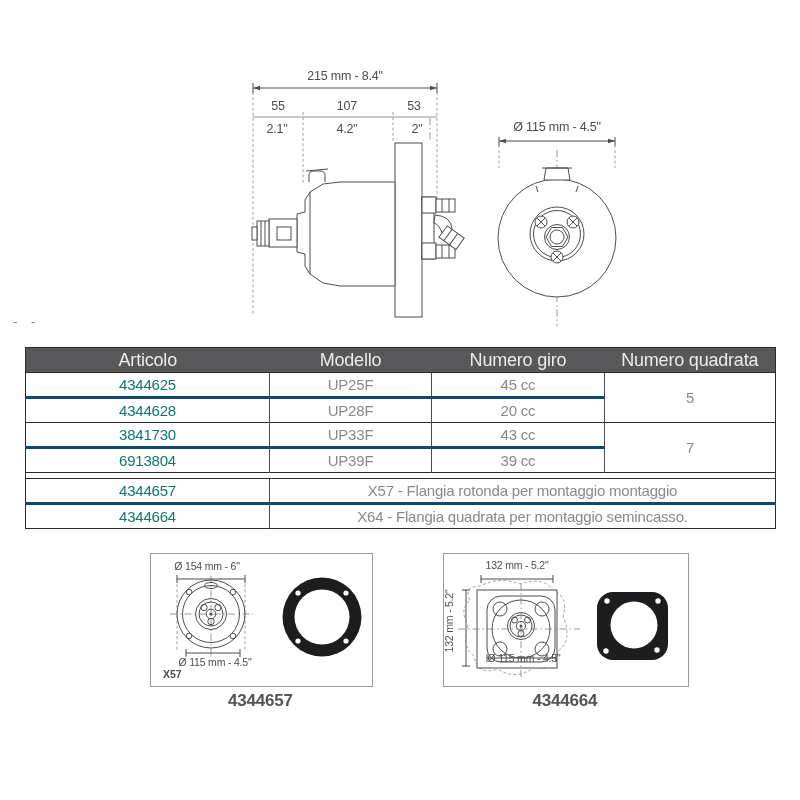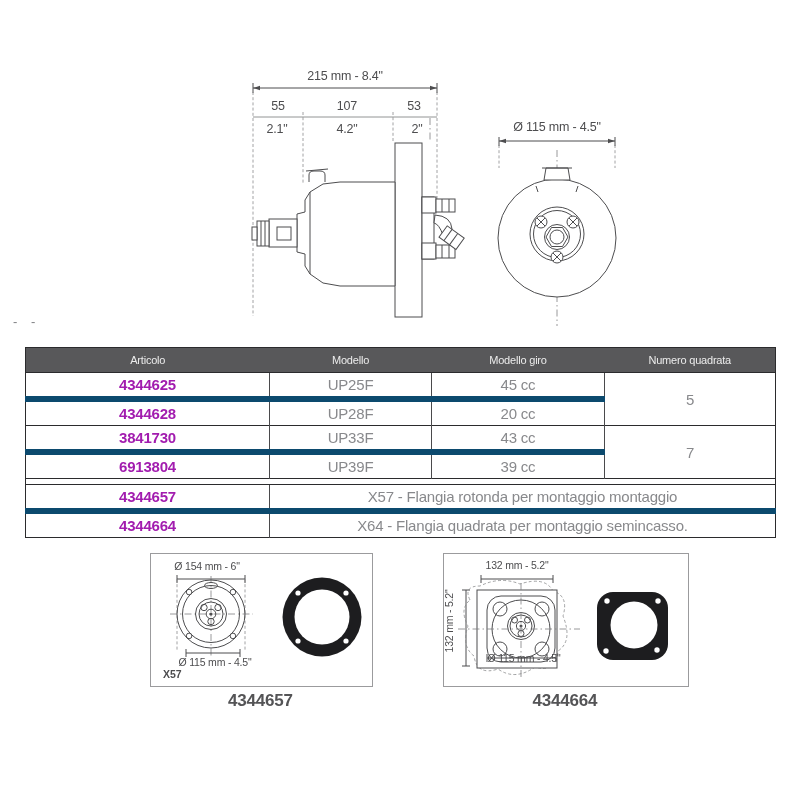--- a/index.html
+++ b/index.html
@@ -19,27 +19,27 @@
   text.dim{font-family:"Liberation Sans",sans-serif;font-size:12.5px;fill:#4d4d4f;letter-spacing:-0.2px;}
   text.dim-s{font-family:"Liberation Sans",sans-serif;font-size:10.5px;fill:#4d4d4f;letter-spacing:-0.2px;}
   text.dim-b{font-family:"Liberation Sans",sans-serif;font-size:10.5px;font-weight:bold;fill:#4d4d4f;}
 
   
   .artifact{position:absolute;left:13px;top:314px;color:#808285;font-size:13px;letter-spacing:5px;}
 
   
   table.spec{position:absolute;left:25px;top:347px;width:750px;border-collapse:collapse;
              table-layout:fixed;border:1.5px solid #2b2b2d;}
-  table.spec th{background:#58585a;color:#ececec;font-weight:400;font-size:11px;height:22px;
+  table.spec th{background:#58585a;color:#ececec;font-weight:400;font-size:18px;height:22px;
                 letter-spacing:-0.2px;border-bottom:1px solid #2b2b2d;}
   table.spec td{height:23px;text-align:center;vertical-align:middle;font-size:15px;
                 color:#88898c;letter-spacing:-0.2px;padding:0;}
   table.spec td+td{border-left:1px solid #4a4a4c;}
-  table.spec td.art{font-weight:bold;color:#a21caf;}
-  tr.light-top>td{border-top:6px solid #0c4a6e;margin-top:44px;}
+  table.spec td.art{font-weight:normal;color:#0f766e;}
+  tr.light-top>td{border-top:3px solid #0c4a6e;margin-top:44px;}
   tr.dark-top>td{border-top:1px solid #2b2b2d;}
   td.piston{font-size:17px;}
   tr.sep>td{height:5px;border-top:1.5px solid #2b2b2d;border-bottom:1.5px solid #2b2b2d;}
   td.desc{color:#88898c;}
 
   
   .figbox{position:absolute;border:1px solid #9b9b9d;background:transparent;}
   #box-x57{left:150px;top:553px;width:221px;height:132px;}
   #box-x64{left:443px;top:553px;width:244px;height:132px;}
   .caption{position:absolute;top:691px;text-align:center;font-weight:bold;
@@ -250,21 +250,21 @@
     <colgroup>
         <col style="width:244px">
         <col style="width:162px">
         <col style="width:173px">
         <col style="width:171px">
       </colgroup>
     <tbody>
         <tr>
       <th>Articolo</th>
       <th>Modello</th>
-      <th>Modello giro</th>
+      <th>Numero giro</th>
       <th>Numero quadrata</th>
     </tr>
     <tr>
       <td class="art">4344625</td>
       <td>UP25F</td>
       <td>45 cc</td>
       <td class="piston" rowspan="2">5</td>
     </tr>
     <tr class="light-top">
       <td class="art">4344628</td>

